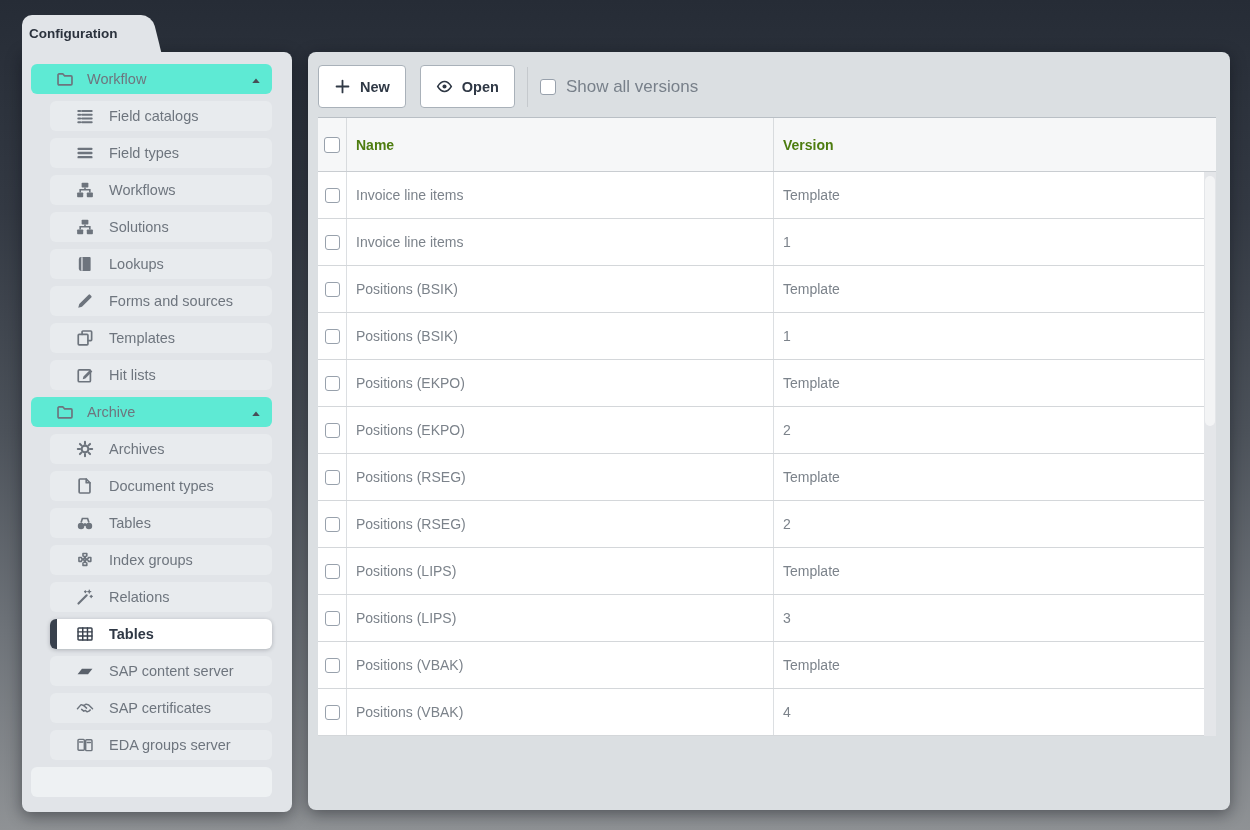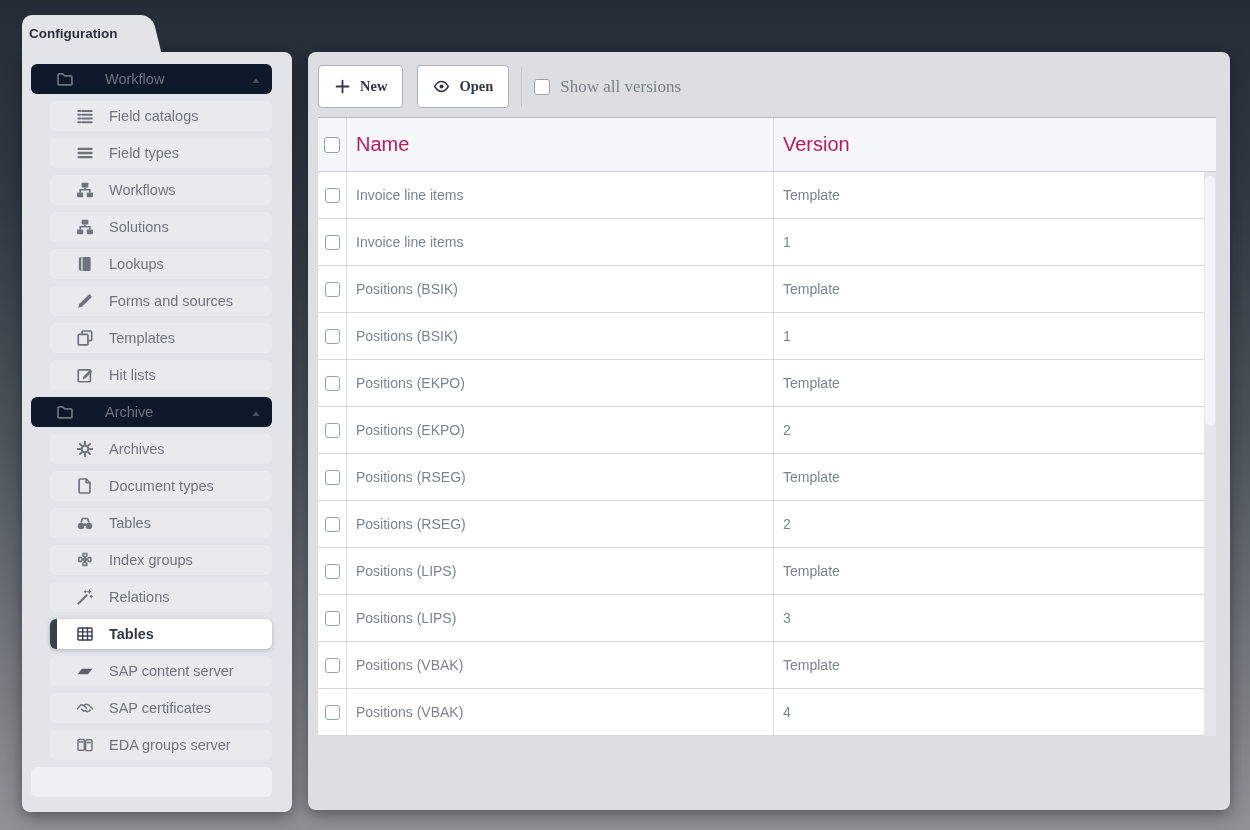--- a/index.html
+++ b/index.html
@@ -15,55 +15,55 @@
   .tab::after{content:"";position:absolute;top:0;bottom:0;right:-16px;width:30px;background:#e1e4e8;
        transform:skewX(14deg);transform-origin:top left;border-radius:0 11px 0 0;}
   .tab .tab-label{position:relative;z-index:2;display:block;line-height:37px;padding-left:7px;
        font-size:13.5px;font-weight:bold;color:#2b323d;white-space:nowrap;}
   
   .sidebar{position:absolute;left:22px;top:52px;width:270px;height:760px;background:#e1e4e8;
        border-radius:0 8px 8px 8px;box-shadow:0 4px 16px rgba(8,12,18,.45);overflow:hidden;z-index:2;
        padding-top:12px;box-sizing:border-box;}
   .item{position:relative;height:30px;border-radius:6px;display:flex;align-items:center;
        margin:0 0 7px 0;cursor:pointer;}
-  .item.section{margin-left:9px;width:241px;background:#0f172a;padding-left:25px;box-sizing:border-box;gap:18px;}
+  .item.section{margin-left:9px;width:241px;background:#5eead4;padding-left:25px;box-sizing:border-box;}
   .item.child{margin-left:28px;width:222px;background:#e8ebee;padding-left:26px;box-sizing:border-box;}
   .item .icn{width:18px;height:18px;flex:none;display:flex;align-items:center;justify-content:center;}
   .item .icn svg{display:block;}
   .item .lbl{margin-left:15px;font-size:14.5px;color:#6e757e;white-space:nowrap;}
   .item.section .lbl{margin-left:13px;}
   .item .chev{position:absolute;right:10px;top:9px;width:12px;height:12px;}
   .item.selected{background:#ffffff;box-shadow:0 1px 4px rgba(20,26,34,.25);}
   .item.selected::before{content:"";position:absolute;left:-0px;top:0;bottom:0;width:7px;background:#39414d;
        border-radius:6px 0 0 6px;}
   .item.selected .lbl{font-weight:bold;color:#2f3845;}
   .item.partial{margin-left:9px;width:241px;background:#eef1f3;}
   
   .card{position:absolute;left:308px;top:52px;width:922px;height:758px;background:#dbdfe2;
        border-radius:8px;box-shadow:0 4px 16px rgba(8,12,18,.45);overflow:hidden;}
-  .toolbar{position:absolute;left:10px;top:13px;height:43px;display:flex;align-items:center;font-family:Liberation Serif, serif;}
+  .toolbar{position:absolute;left:10px;top:13px;height:43px;display:flex;align-items:center;}
   .btn{display:inline-flex;align-items:center;height:43px;padding:0 15px;background:#ffffff;
        border:1px solid #a9b1b9;border-radius:4px;box-sizing:border-box;cursor:pointer;}
   .btn + .btn{margin-left:14px;}
   .btn .bicon{width:17px;height:17px;margin-right:9px;display:flex;align-items:center;}
   .btn .btxt{font-size:14.5px;font-weight:bold;color:#2f3845;}
   .tb-sep{width:1px;height:40px;background:#c5c9cd;margin:0 12px 0 12px;}
   .cbx{width:16px;height:16px;background:#fff;border:1.5px solid #98a1ac;border-radius:3px;
        box-sizing:border-box;flex:none;cursor:pointer;}
   .showall-lbl{margin-left:10px;font-size:17px;color:#78808a;white-space:nowrap;}
   
   .tablewrap{position:absolute;left:10px;top:65px;width:898px;background:#ffffff;
        border-top:1px solid #b9bfc5;}
   .thead{height:54px;background:#f6f7f8;border-bottom:1px solid #c9cdd1;display:grid;
        grid-template-columns:29px 427px 430px 12px;box-sizing:border-box;}
   .thead .hc{display:flex;align-items:center;}
   .hc.c0{justify-content:center;border-right:1px solid #d8dbde;}
   .hc.c1{padding-left:9px;border-right:1px solid #d8dbde;}
   .hc.c2{padding-left:9px;}
-  .hc .htxt{font-size:20px;font-weight:normal;color:#be185d;}
+  .hc .htxt{font-size:14px;font-weight:bold;color:#4d7c0f;}
   .trow{height:47px;width:886px;border-bottom:1px solid #d4d7da;display:grid;
        grid-template-columns:29px 427px 430px;box-sizing:border-box;background:#fff;cursor:pointer;}
   .trow .tc{display:flex;align-items:center;overflow:hidden;}
   .tc.c0{justify-content:center;border-right:1px solid #dcdfe2;}
   .tc.c1{padding-left:9px;border-right:1px solid #dcdfe2;}
   .tc.c2{padding-left:9px;}
   .tc .ctxt{font-size:14px;color:#7c838b;white-space:nowrap;}
   .trow .cbx{width:15px;height:15px;}
   .vtrack{position:absolute;top:54px;right:0;width:12px;bottom:0;background:#e4e6e9;}
   .vthumb{position:absolute;top:4px;left:1px;width:10px;height:250px;background:#f3f4f5;

